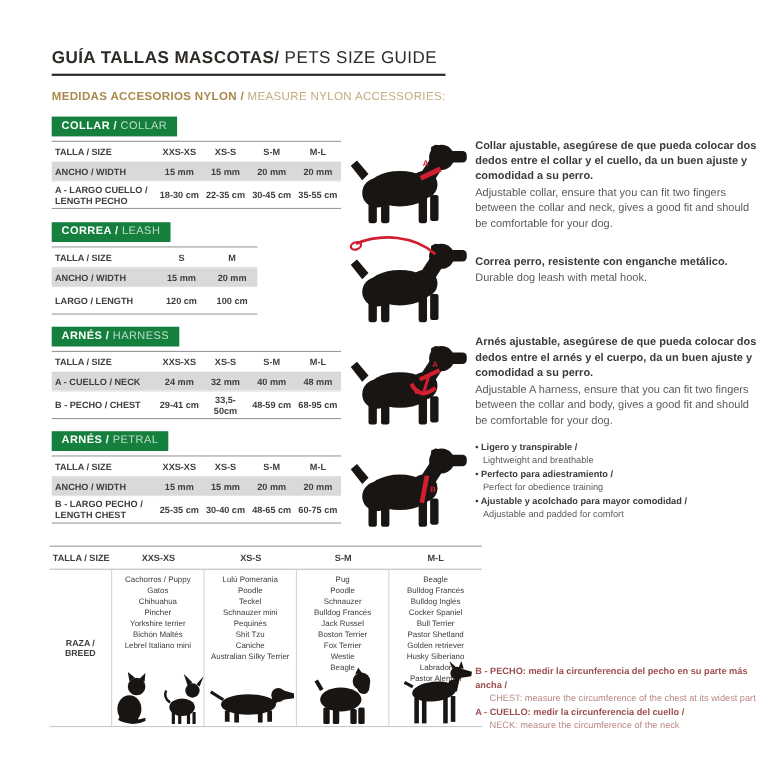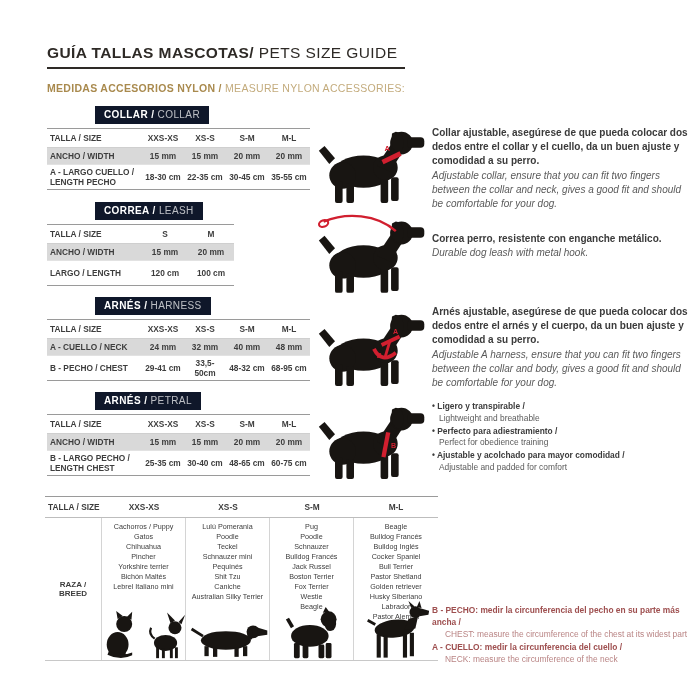--- a/index.html
+++ b/index.html
@@ -10,39 +10,39 @@
   
   .page-title{left:47px;top:44px;font-size:15.5px;letter-spacing:.4px;color:#2e2a26;
               border-bottom:2px solid #2e2a26;padding-bottom:5px;padding-right:8px;}
   .page-title .es{font-weight:bold;text-align:center;}
   .page-title .en{font-weight:normal;}
   .page-subtitle{left:47px;top:82px;font-size:10.5px;letter-spacing:.3px;}
   .page-subtitle .es{font-weight:bold;color:#a98a4e;}
   .page-subtitle .en{font-weight:normal;color:#c3ab7c;}
 
   
-  .badge{background:#0f172a;color:#fff;font-size:10px;font-weight:bold;
-         letter-spacing:.4px;padding:3px 9px 4px;display:inline-block;margin-left:48px;}
+  .badge{background:#15803d;color:#fff;font-size:10px;font-weight:bold;
+         letter-spacing:.4px;padding:3px 9px 4px;display:inline-block;}
   .badge .en{color:rgba(255,255,255,.72);font-weight:normal;}
 
   
   .grid4{display:grid;grid-template-columns:95px 42px 42px 42px 42px;}
   .grid2{display:grid;grid-template-columns:95px 46px 46px;}
   .trow{font-size:8.3px;font-weight:bold;color:#3d3d3d;}
   .trow>div{display:flex;align-items:center;justify-content:center;text-align:center;
             padding:2px 1px;}
   .trow>div:first-child{justify-content:flex-start;text-align:left;padding-left:3px;}
   .thead{border-top:1.5px solid #9a9a9a;border-bottom:1px solid #cfcfcf;min-height:18px;}
   .tgray{background:#d9d9d9;min-height:16px;}
   .tlast{border-top:1px solid #e2e2e2;border-bottom:1.5px solid #9a9a9a;min-height:24px;}
 
   
   .desc{font-size:10px;line-height:1.42;width:262px;}
   .desc .es{display:block;font-weight:bold;color:#3b3b3b;}
-  .desc .en{display:block;font-weight:normal;color:#5a5a5a;font-style:italic;}
+  .desc .en{display:block;font-weight:normal;color:#5a5a5a;}
   .bullets .b-item{margin-bottom:1px;}
   .bullets .es{display:block;font-weight:bold;color:#3b3b3b;font-size:8.4px;line-height:1.4;}
   .bullets .es::before{content:"• ";}
   .bullets .en{display:block;font-weight:normal;color:#5a5a5a;font-size:8.4px;line-height:1.4;padding-left:7px;}
 
   
   .bgrid{display:grid;grid-template-columns:57px 84px 84px 84px 84px;}
   .bhead{border-top:1.5px solid #9a9a9a;border-bottom:1px solid #bdbdbd;
          font-size:8.3px;font-weight:bold;color:#3d3d3d;}
   .bhead>div{display:flex;align-items:center;justify-content:center;padding:5px 2px;}
@@ -189,21 +189,21 @@
     <div>A - CUELLO / NECK</div>
     <div>24 mm</div>
     <div>32 mm</div>
     <div>40 mm</div>
     <div>48 mm</div>
   </div>
   <div class="grid4 trow tlast">
     <div>B - PECHO / CHEST</div>
     <div>29-41 cm</div>
     <div>33,5-50cm</div>
-    <div>48-32 cm</div>
+    <div>48-59 cm</div>
     <div>68-95 cm</div>
   </div>
 </div>
 <div class="abs" style="left:316px;top:305px;">
   <svg width="114" height="82" viewBox="0 0 120 86">
     <g fill="#181512">
       <path d="M14,44 L3,30 L9,25 L20,38 Z"></path>
       <ellipse cx="50" cy="52" rx="31" ry="17"></ellipse>
       <circle cx="28" cy="56" r="14"></circle>
       <circle cx="73" cy="48" r="13"></circle>

